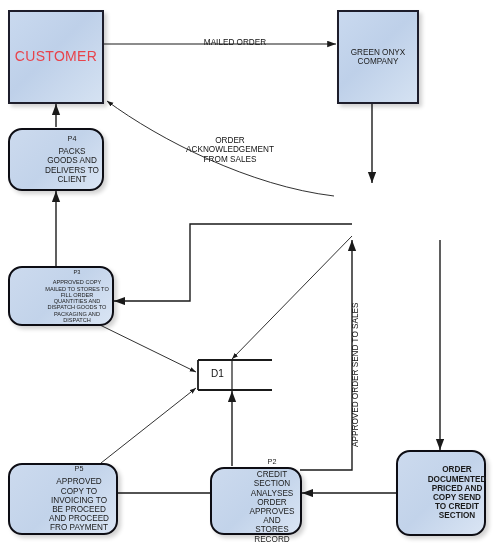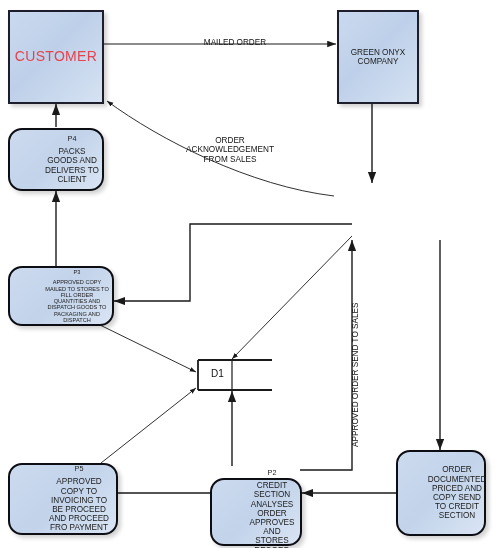--- a/index.html
+++ b/index.html
@@ -114,26 +114,26 @@
   <div class="node process" style="left:8px;top:266px;width:106px;height:60px;flex-direction:column;">
     <div class="txt f5">P3</div>
     <div class="txt f5">APPROVED COPY MAILED TO STORES  TO FILL ORDER QUANTITIES AND DISPATCH GOODS TO PACKAGING AND DISPATCH</div>
   </div>
 
   <div class="node process" style="left:8px;top:463px;width:110px;height:72px;flex-direction:column;">
     <div class="txt f7">P5</div>
     <div class="txt f8">APPROVED COPY TO INVOICING TO BE PROCEED AND PROCEED FRO PAYMENT</div>
   </div>
 
-  <div class="node process" style="left:210px;top:478px;width:92px;height:68px;flex-direction:column;">
+  <div class="node process" style="left:210px;top:467px;width:92px;height:68px;flex-direction:column;">
     <div class="txt f7">P2</div>
     <div class="txt f8">CREDIT SECTION ANALYSES ORDER APPROVES AND STORES RECORD</div>
   </div>
 
-  <div class="node process" style="left:396px;top:450px;width:90px;height:86px;flex-direction:column;">
+  <div class="node process" style="left:396px;top:450px;width:90px;height:86px;flex-direction:column;font-weight:bold;">
     <div class="txt f8">ORDER DOCUMENTED PRICED AND COPY SEND TO CREDIT SECTION</div>
   </div>
 
   <div class="ds-label" style="left:211px;top:368px;">D1</div>
 
   <div class="edge-label f8" style="left:170px;top:38px;width:130px;">MAILED ORDER</div>
 
   <div class="edge-label f8" style="left:165px;top:136px;width:130px;">ORDER
 ACKNOWLEDGEMENT
 FROM SALES</div>

